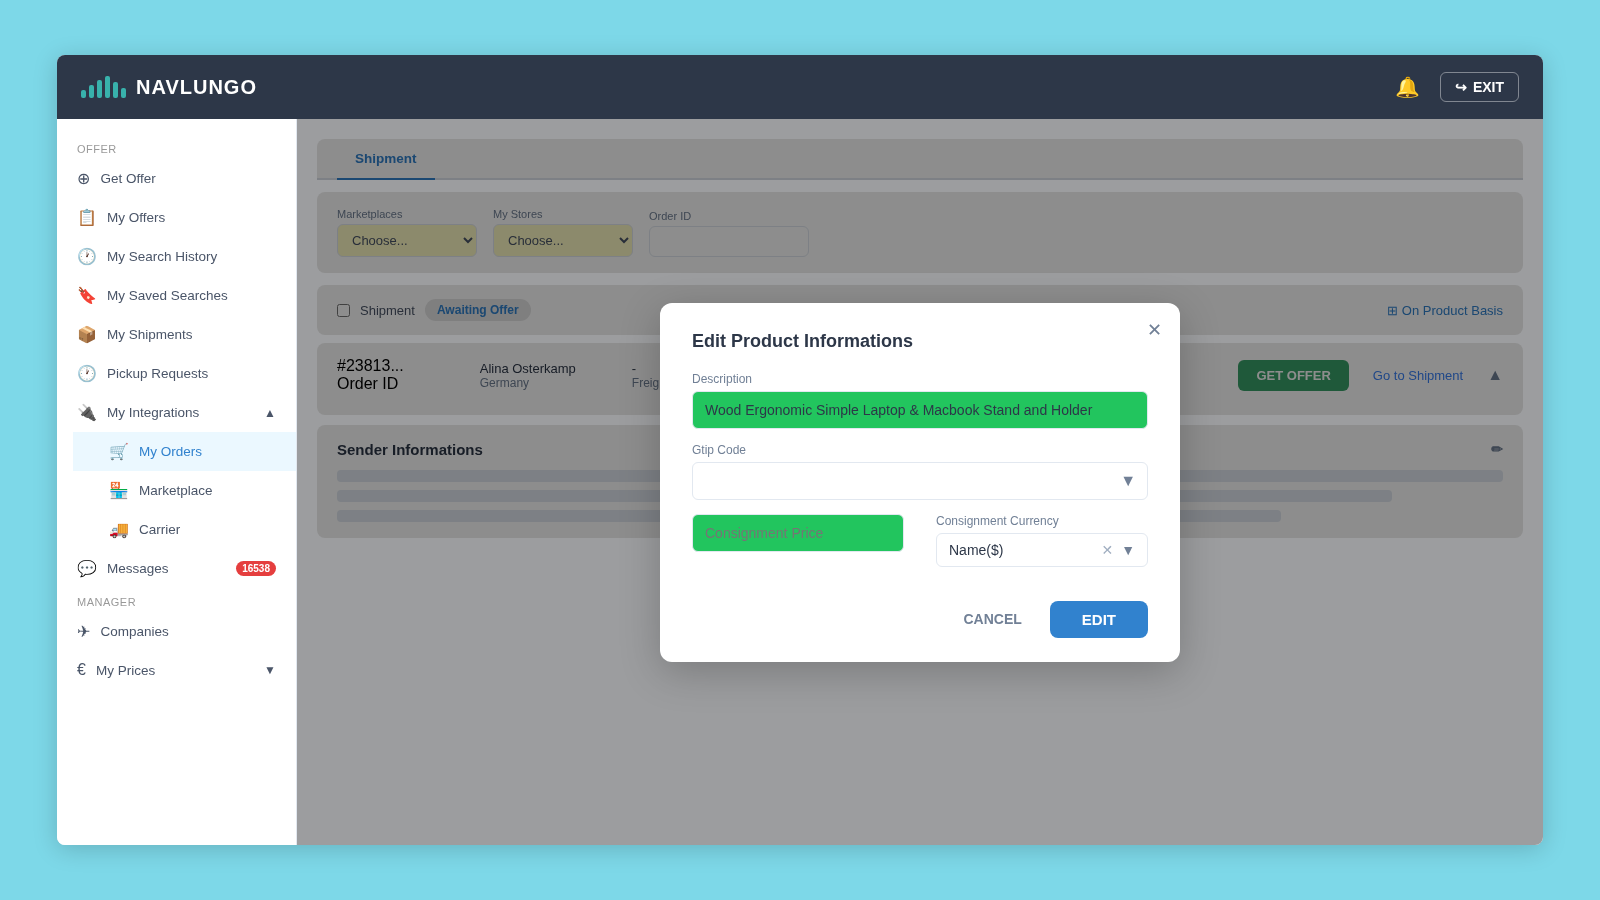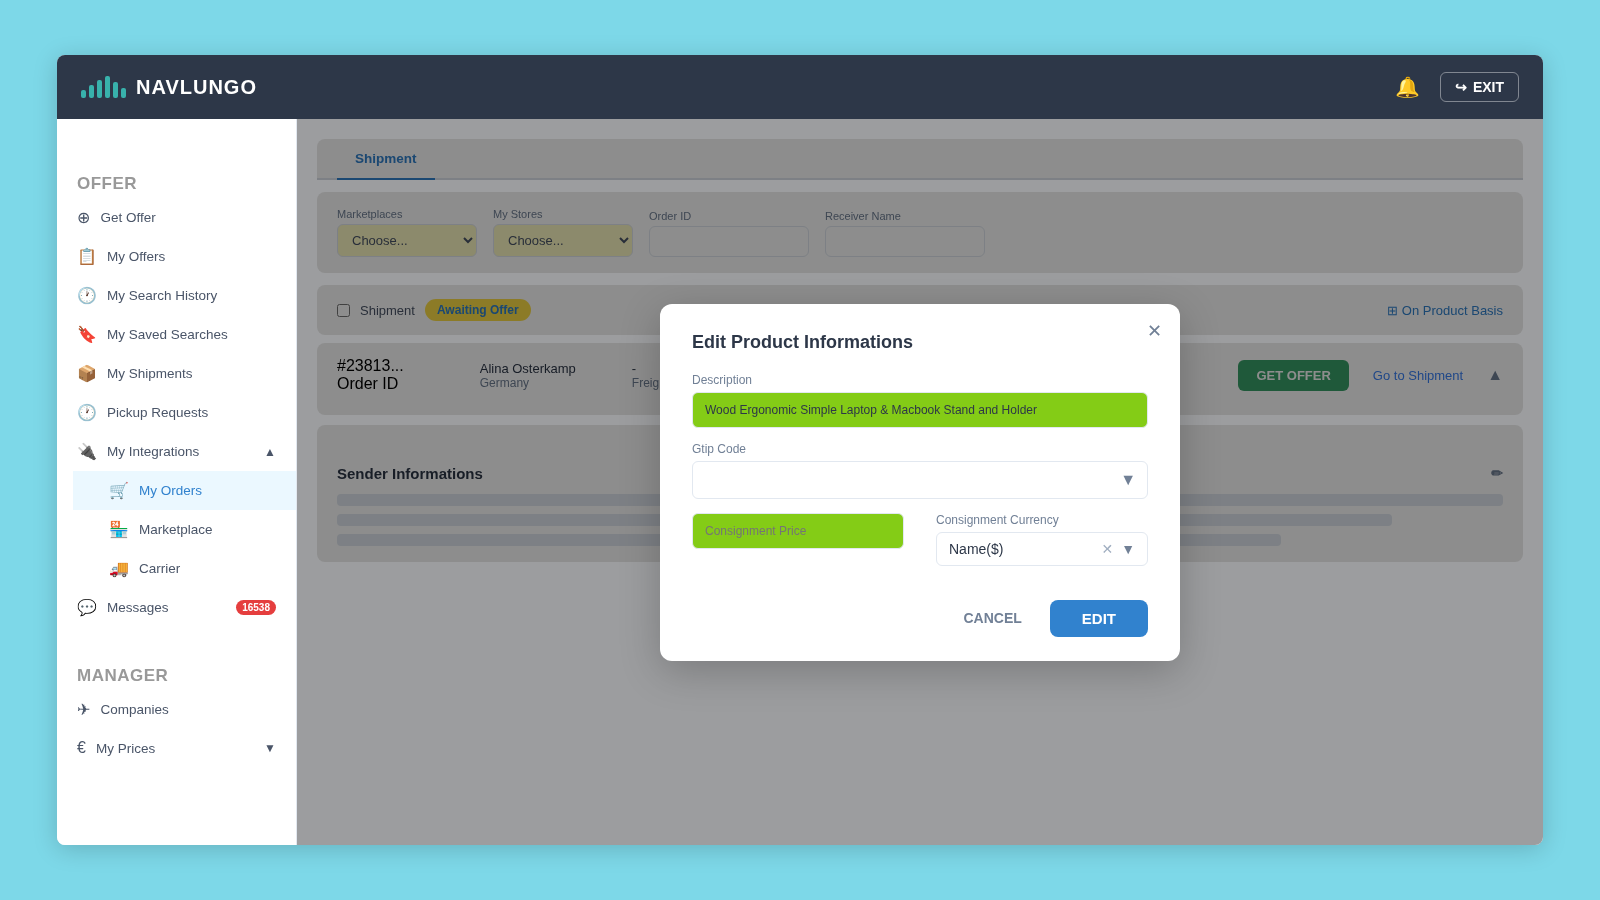--- a/index.html
+++ b/index.html
@@ -90,26 +90,25 @@
     .sidebar {
       width: 240px;
       background: white;
       border-right: 1px solid #e2e8f0;
       flex-shrink: 0;
       overflow-y: auto;
       padding: 16px 0;
     }
     .sidebar-section-label {
       color: #999;
-      font-size: 17px;
-      font-weight: 700;
+      font-size: 11px;
+      font-weight: 400;
       text-transform: uppercase;
       padding: 8px 20px 4px;
       letter-spacing: 0.5px;
-      margin-top: 31px;
     }
     .sidebar-item {
       display: flex;
       align-items: center;
       gap: 10px;
       padding: 10px 20px;
       cursor: pointer;
       color: #4a5568;
       font-size: 13.5px;
       font-weight: 500;
@@ -197,21 +196,21 @@
       border-radius: 8px;
       margin-bottom: 8px;
       padding: 14px 20px;
       display: flex;
       align-items: center;
       gap: 10px;
       font-size: 13px;
     }
 
     .awaiting-badge {
-      background: #fde047;
+      background: #e5e5e5;
       color: #3182ce;
       border-radius: 20px;
       padding: 4px 12px;
       font-size: 12px;
       font-weight: 600;
     }
     .on-product-basis {
       color: #3182ce;
       font-size: 13px;
       display: flex;
@@ -258,21 +257,20 @@
       padding: 16px 20px;
     }
     .info-card-title {
       font-size: 15px;
       font-weight: 700;
       color: #2d3748;
       display: flex;
       align-items: flex-start;
       justify-content: space-between;
       margin-bottom: 12px;
-      margin-top: 24px;
     }
     .edit-pencil { color: #718096; font-size: 14px; cursor: pointer; }
     .blurred-lines {
       display: flex;
       flex-direction: column;
       gap: 8px;
     }
     .blurred-line {
       height: 12px;
       background: #e2e8f0;
@@ -323,23 +321,23 @@
       color: #718096;
       font-weight: 500;
       margin-bottom: 5px;
       display: block;
     }
     .form-input {
       width: 100%;
       border: 1px solid #e2e8f0;
       border-radius: 6px;
       padding: 10px 12px;
-      font-size: 12px;
+      font-size: 14px;
       color: #2d3748;
-      background: #84cc16;
+      background: #22c55e;
     }
     .form-select-wrapper {
       position: relative;
     }
     .form-select-wrapper select {
       width: 100%;
       border: 1px solid #e2e8f0;
       border-radius: 6px;
       padding: 10px 12px;
       font-size: 14px;
@@ -554,24 +552,20 @@
           <div class="filter-group">
             <span class="filter-label">My Stores</span>
             <select class="filter-select">
               <option>Choose...</option>
             </select>
           </div>
           <div class="filter-group">
             <span class="filter-label">Order ID</span>
             <input class="filter-input" type="text" style="">
           </div>
-          <div class="filter-group">
-            <span class="filter-label">Receiver Name</span>
-            <input class="filter-input" type="text" style="">
-          </div>
         </div>
 
         <div class="shipment-row">
           <input type="checkbox" style="">
           <span style="font-size:13px;color:#4a5568;">Shipment</span>
           <span class="awaiting-badge">Awaiting Offer</span>
           <div class="on-product-basis">
             <span>⊞</span>
             <span>On Product Basis</span>
           </div>

